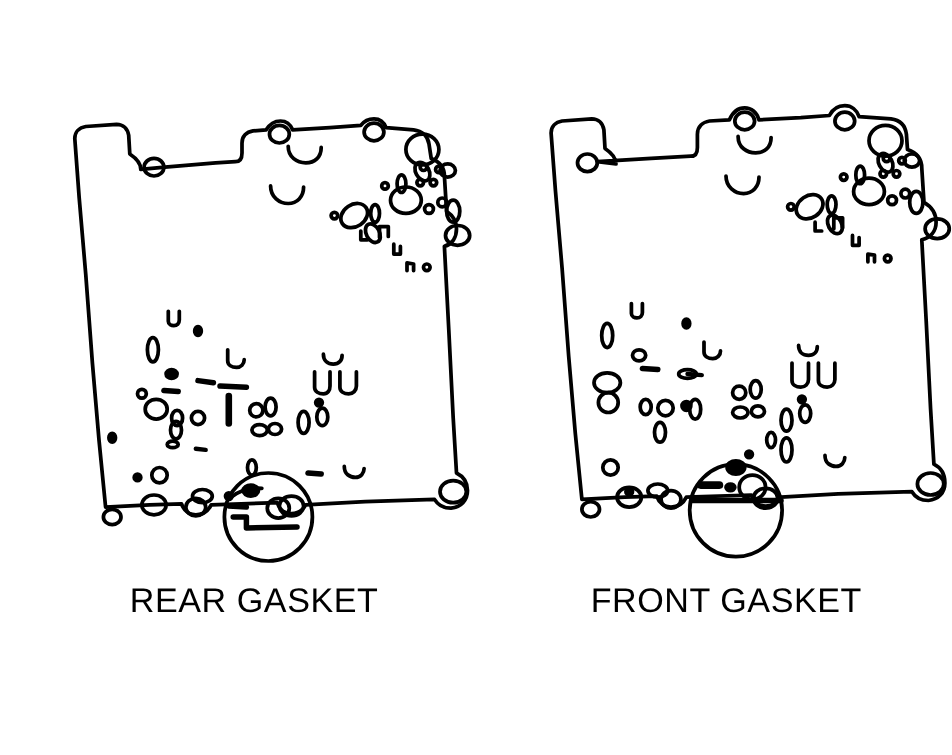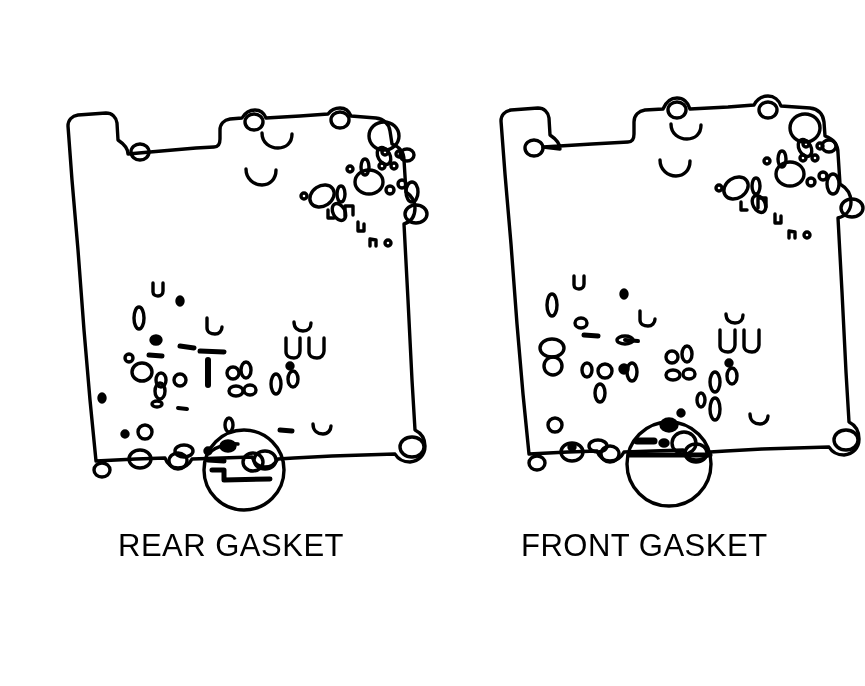--- a/index.html
+++ b/index.html
@@ -15,21 +15,21 @@
   .diagram-svg{display:block;width:865px;height:686px;}
   .label{
     position:absolute;
     font-family:"Liberation Sans", sans-serif;
     font-weight:400;
     color:#000000;
     white-space:nowrap;
     letter-spacing:0.5px;
   }
   #rear-label{left:118px;top:528px;font-size:31px;}
-  #front-label{left:521px;top:528px;font-size:31px;}
+  #front-label{left:537px;top:528px;font-size:31px;}
   #part-number{left:35px;top:585px;font-size:24px;letter-spacing:0px;}
 </style>
 </head>
 <body>
 
 <div id="figure">
 
 <svg class="diagram-svg" viewBox="0 0 865 686" xmlns="http://www.w3.org/2000/svg">
 
   <rect x="0" y="0" width="865" height="686" fill="#ffffff"></rect>

